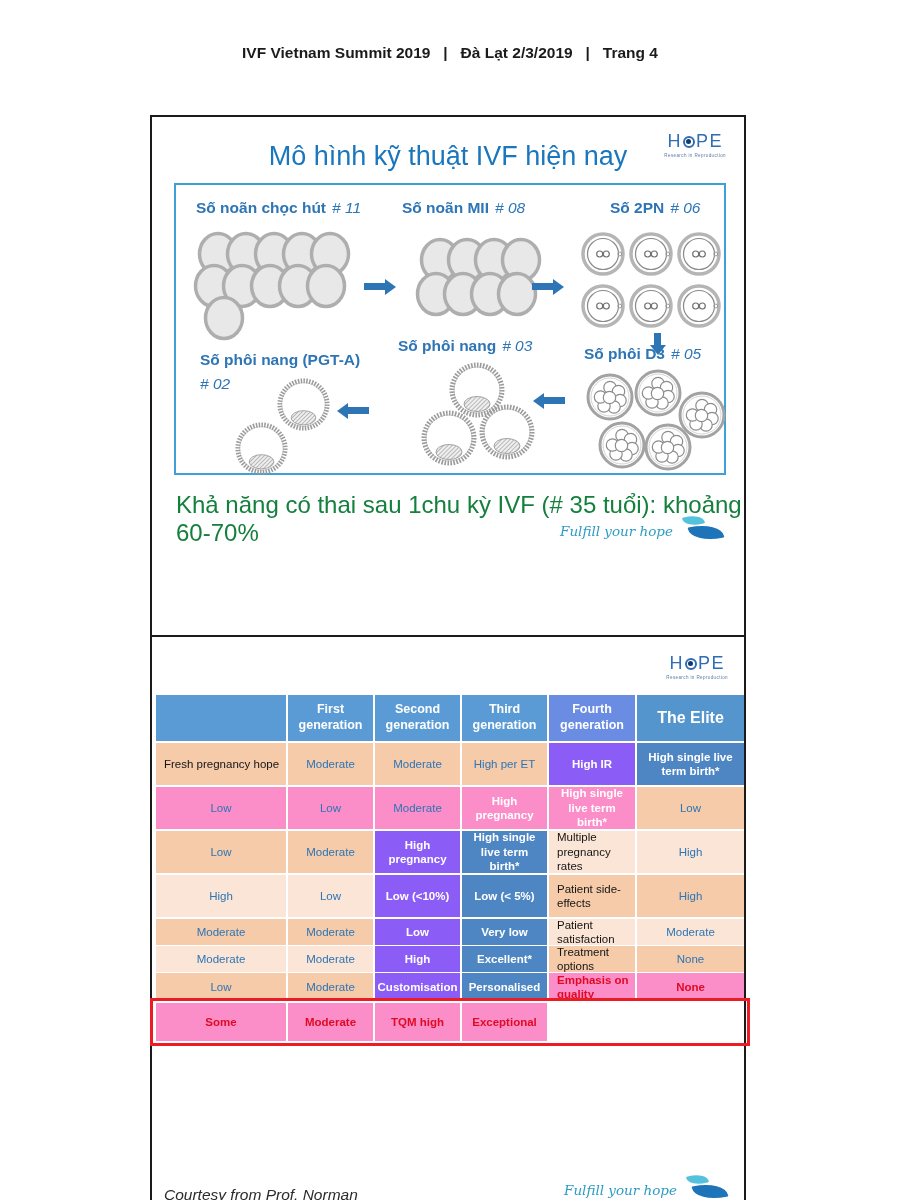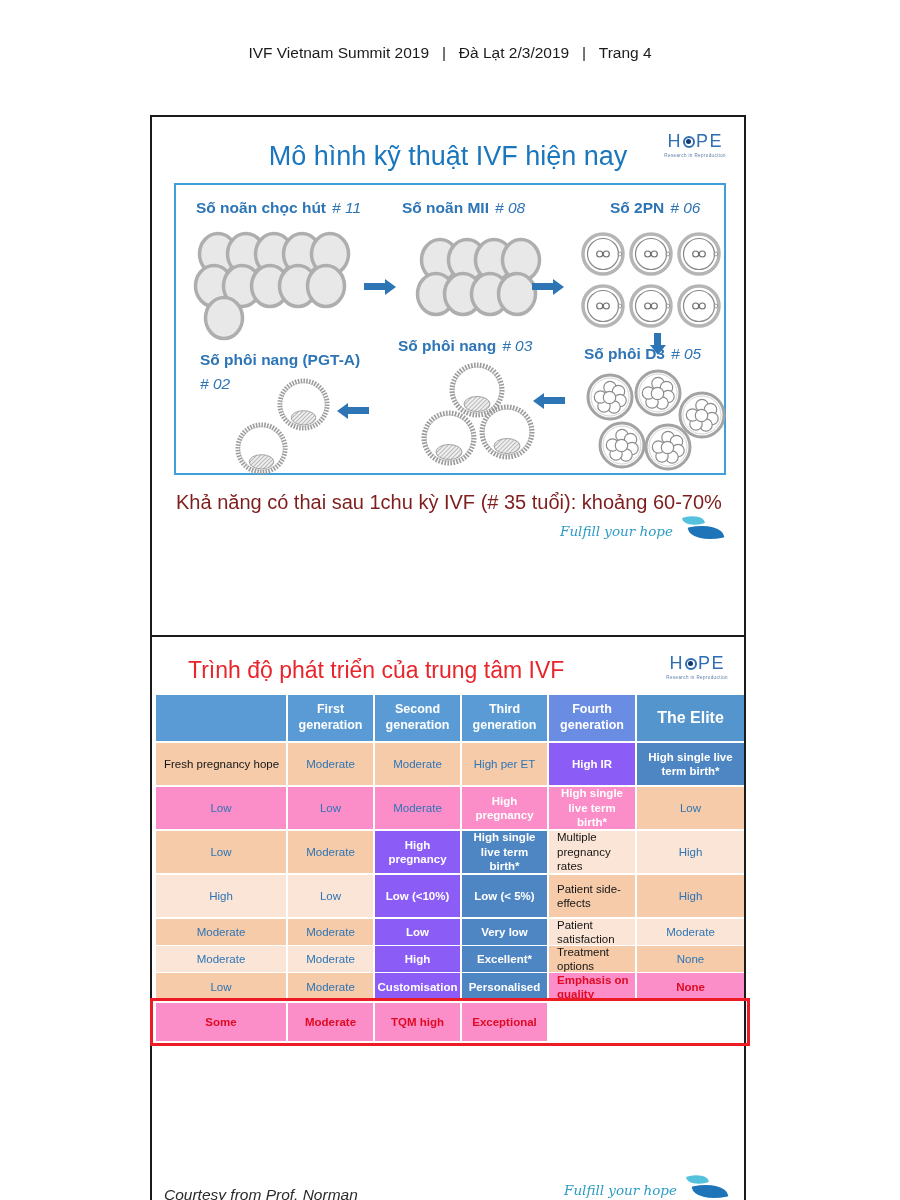--- a/index.html
+++ b/index.html
@@ -1,19 +1,19 @@
 <!DOCTYPE html>
 <html><head>
 <meta charset="utf-8">
 <style>
   * { margin:0; padding:0; box-sizing:border-box; }
   html,body { width:900px; height:1200px; background:#fff; font-family:"Liberation Sans",sans-serif; position:relative; }
 
   .page-header { position:absolute; top:44px; left:0; width:100%; text-align:center;
-    font-size:15.5px; color:#1b1b1b; white-space:pre; }
+    font-size:15.5px; color:#1b1b1b; white-space:pre;font-weight:bold; }
 
   .slide { position:absolute; left:150px; width:596px; height:581px; border:2px solid #1a1a1a; background:#fff; }
   .slide1 { top:115px; }
   .slide2 { top:635px; }
 
   
   .hope { position:absolute; display:flex; flex-direction:column; align-items:center; }
   .hope-row { font-size:18px; color:#2f6db5; letter-spacing:1.5px; display:flex; align-items:center; font-weight:500; }
   .eye { display:inline-block; width:12px; height:12px; border:2.5px solid #2f6db5; border-radius:50%; position:relative; margin:0 1px; }
   .eye::after { content:""; position:absolute; width:5px; height:5px; background:#12386e; border-radius:50%; top:1px; left:1px; }
@@ -40,21 +40,21 @@
   .arr-r { width:21px; height:7px; }
   .arr-r::after { content:""; position:absolute; left:100%; top:50%; transform:translateY(-50%);
     border-left:11px solid #2e75b6; border-top:8px solid transparent; border-bottom:8px solid transparent; }
   .arr-l { width:21px; height:7px; }
   .arr-l::before { content:""; position:absolute; right:100%; top:50%; transform:translateY(-50%);
     border-right:11px solid #2e75b6; border-top:8px solid transparent; border-bottom:8px solid transparent; }
   .arr-d { width:7px; height:12px; }
   .arr-d::after { content:""; position:absolute; top:100%; left:50%; transform:translateX(-50%);
     border-top:10px solid #2e75b6; border-left:8px solid transparent; border-right:8px solid transparent; }
 
-  .s1-caption { position:absolute; left:24px; top:374px; font-size:20px; color:#7f1d1d;text-align:right; }
+  .s1-caption { position:absolute; left:24px; top:374px; font-size:24px; color:#15803d; }
   .brand1 { position:absolute; right:20px; top:398px; }
 
   
   .s2-title { position:absolute; left:36px; top:20px; font-size:23px; color:#e9242b; }
   .hope2 { top:16px; right:16px; }
   .tbl { position:absolute; left:4px; top:58px; width:588px; display:grid;
     grid-template-columns:130px 85px 85px 85px 86px 107px;
     grid-template-rows:46px 42px 42px 42px 42px 25px 25px 28px 38px; gap:2px; }
   .cell { display:flex; align-items:center; justify-content:center; text-align:center;
     font-size:11.5px; padding:13px 3px; line-height:1.25; }
@@ -283,21 +283,20 @@
   <div class="brand brand1">
     <span class="tagline">Fulfill your hope</span>
     <span class="leaves">
         <span class="leaf1"></span>
         <span class="leaf2"></span>
       </span>
   </div>
 </div>
 
 <div class="slide slide2">
-  <div class="s2-title">Trình độ phát triển của trung tâm IVF</div>
 
   <div class="hope hope2">
     <div class="hope-row">
       <span>H</span>
       <span class="eye"></span>
       <span>PE</span>
     </div>
     <div class="hope-sub">Research in Reproduction</div>
   </div>
 

